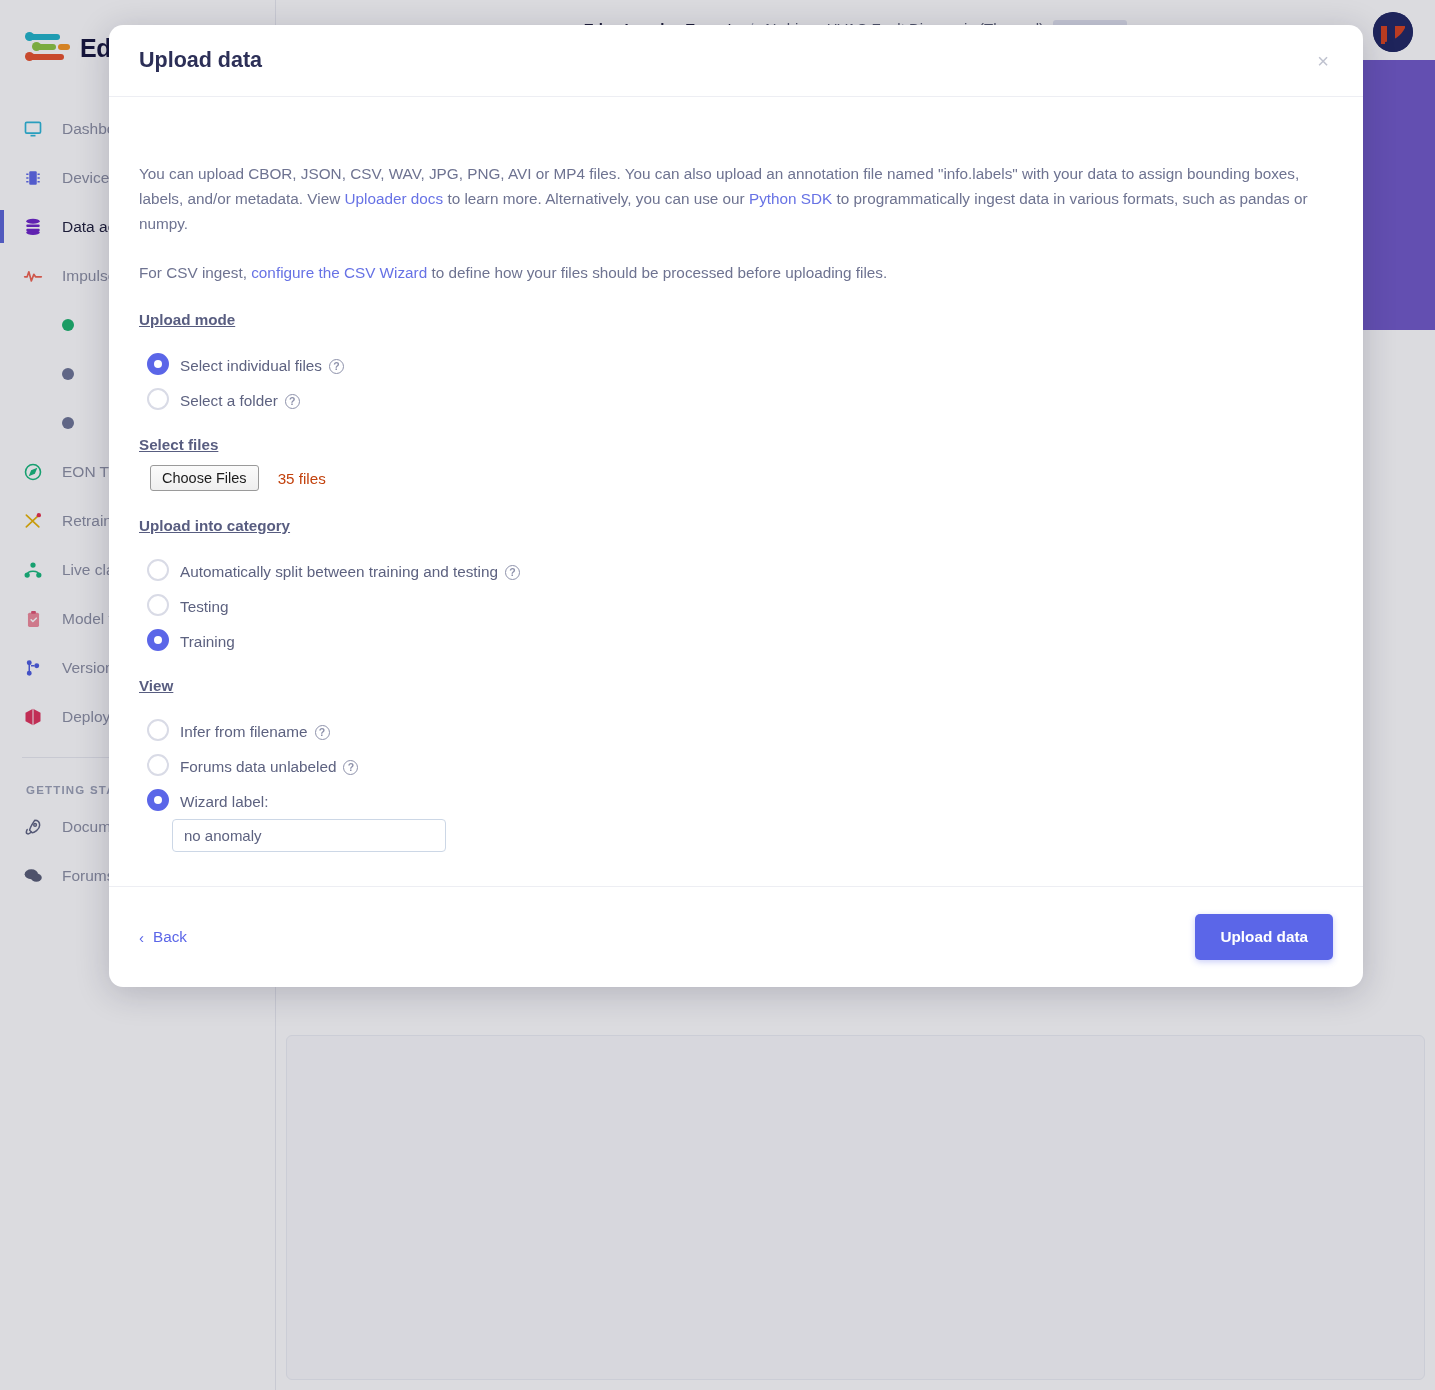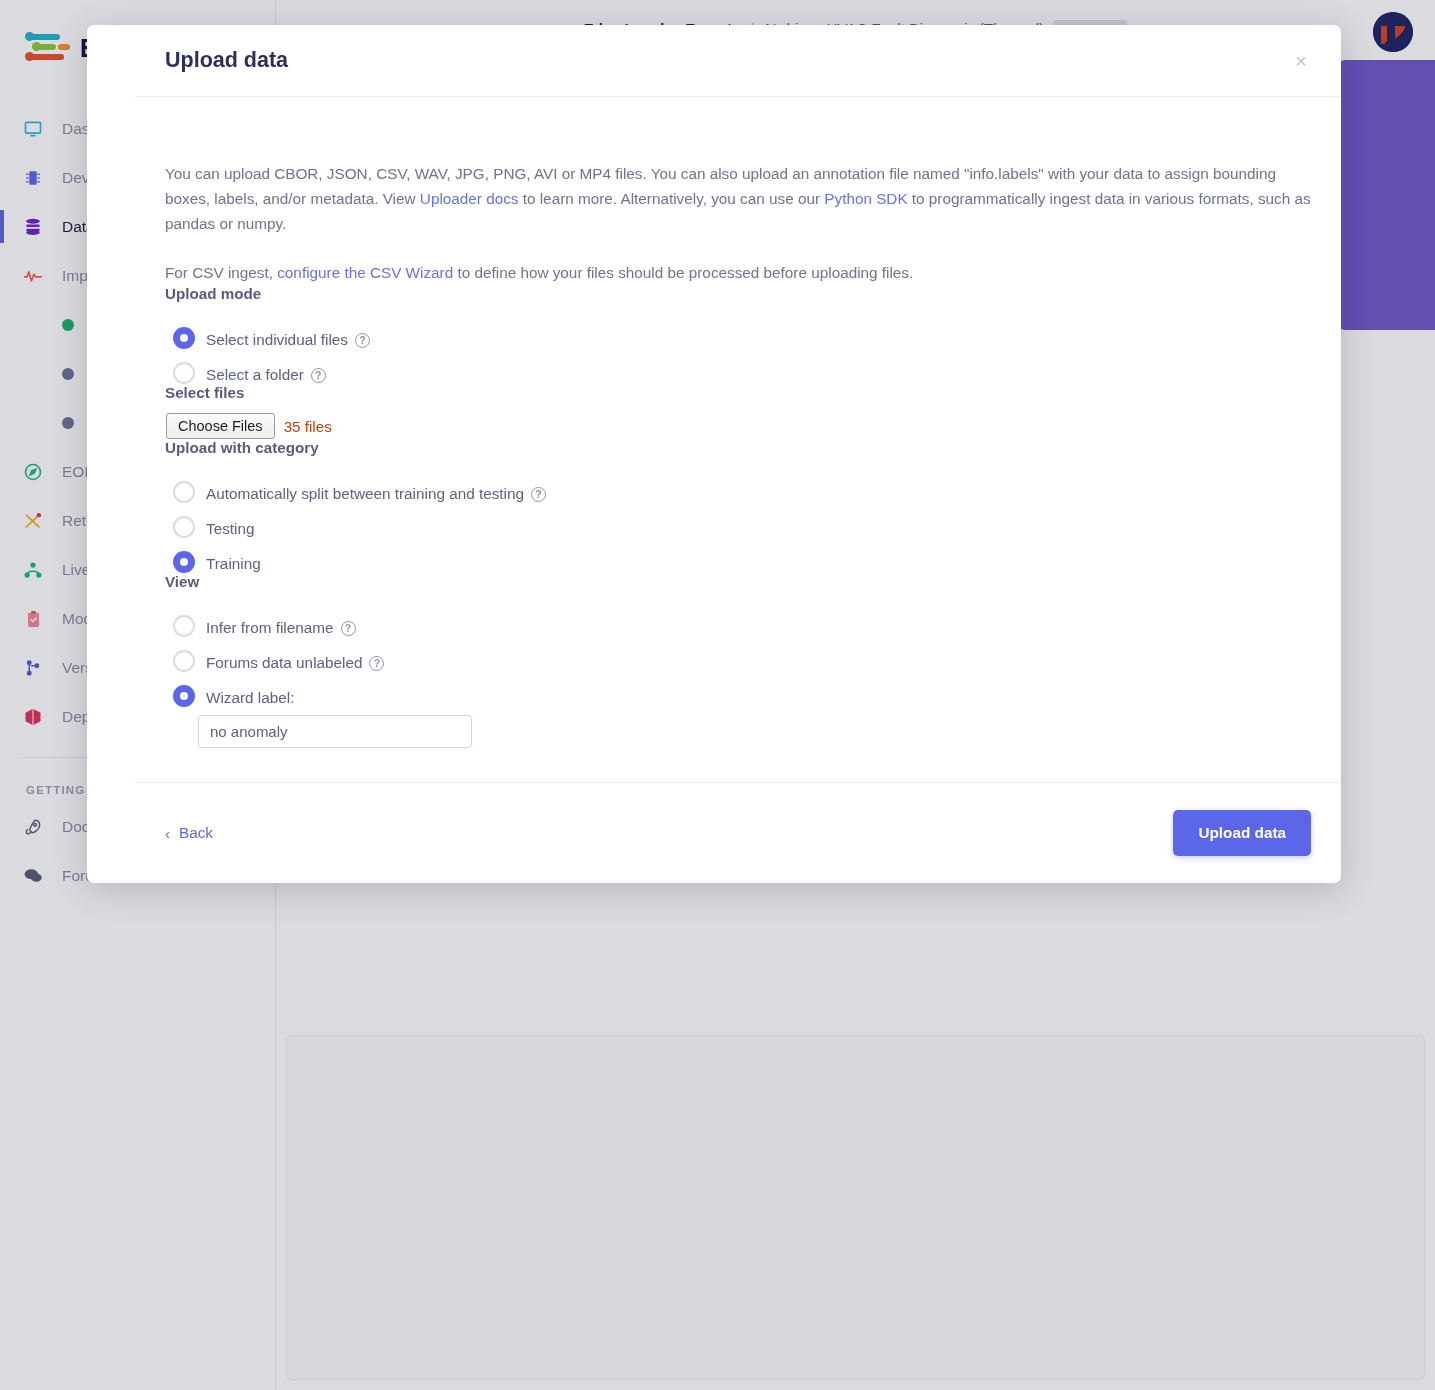--- a/index.html
+++ b/index.html
@@ -164,28 +164,27 @@
   
   #overlay {
     position: absolute;
     inset: 0;
     background: rgba(40, 42, 66, 0.17);
   }
 
   
   #modal {
     position: absolute;
-    left: 87px;
+    left: 109px;
     top: 25px;
     width: 1254px;
     background: #ffffff;
-    border-radius: 7px;
+    border-radius: 14px;
     box-shadow: 0 6px 34px rgba(20,22,50,0.20);
     overflow: hidden;
-    padding-left: 48px;
   }
 
   #modal-header {
     position: relative;
     height: 72px;
     padding: 0 30px;
     display: flex;
     align-items: center;
     border-bottom: 1px solid #edeef3;
   }
@@ -217,21 +216,23 @@
     max-width: 1196px;
     margin-top: 36px;
   }
   .para + .para { margin-top: 24px; }
   .lnk { color: #6772e5; cursor: pointer; }
 
   .section-title {
     font-size: 15.2px;
     font-weight: bold;
     color: #585d80;
+    margin-top: 26px;
     margin-bottom: 12px;
+    text-decoration: underline;
   }
 
   .radio-row {
     display: flex;
     align-items: flex-end;
     gap: 11px;
     height: 35px;
     margin-left: 8px;
   }
   .radio {
@@ -273,23 +274,23 @@
     font-size: 10.5px;
     font-weight: bold;
     color: #8e92ab;
     line-height: 1;
     cursor: pointer;
   }
 
   #file-row {
     display: flex;
     align-items: center;
-    gap: 9px;
+    gap: 19px;
     margin-top: 6px;
-    margin-left: 1px;
+    margin-left: 11px;
   }
   #choose-files-btn {
     font-family: "Liberation Sans", sans-serif;
     font-size: 14.5px;
     color: #1b1b1b;
     background: linear-gradient(#fbfbfb, #efefef);
     border: 1px solid #9a9a9a;
     border-radius: 3px;
     padding: 4px 11px;
     cursor: pointer;
@@ -577,21 +578,21 @@
 
     
     <div class="section-title">Select files</div>
 
     <div id="file-row">
       <button id="choose-files-btn">Choose Files</button>
       <span id="file-count">35 files</span>
     </div>
 
     
-    <div class="section-title">Upload with category</div>
+    <div class="section-title">Upload into category</div>
 
     <div class="radio-row">
       <span class="radio"></span>
       <span class="radio-label">
         <span>Automatically split between training and testing</span>
         <span class="help-icon">?</span>
       </span>
     </div>
 
     <div class="radio-row">

